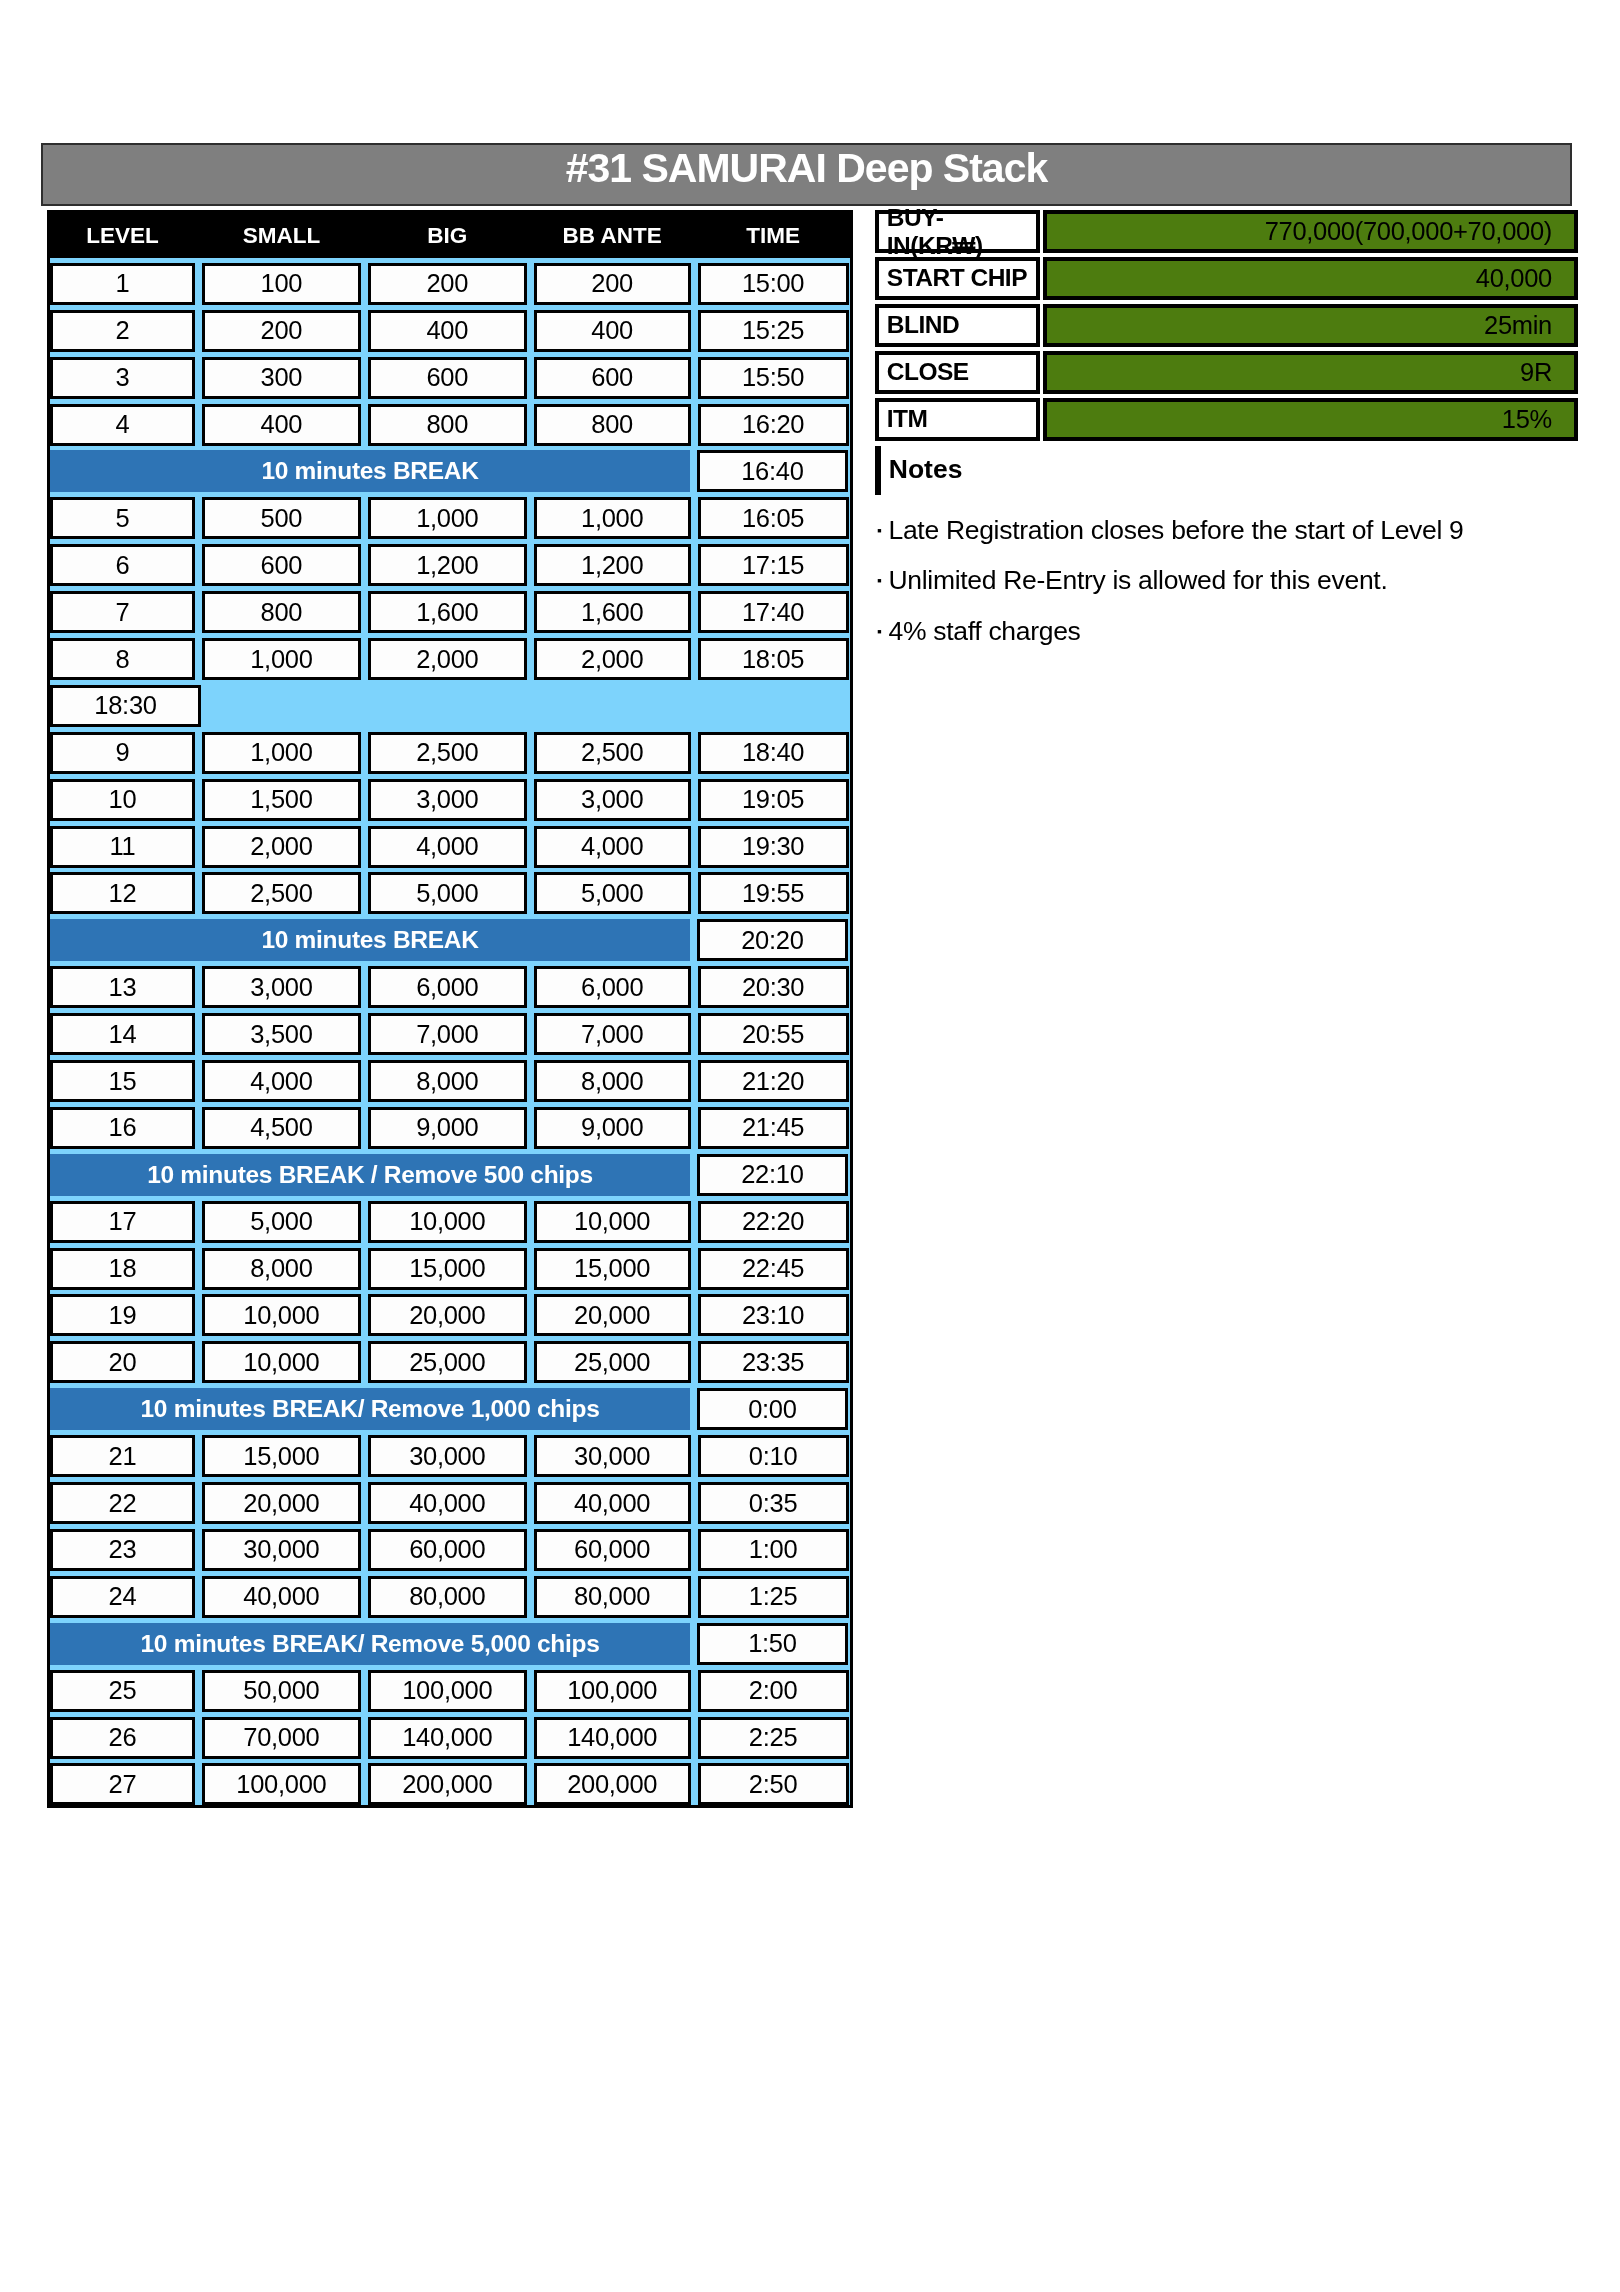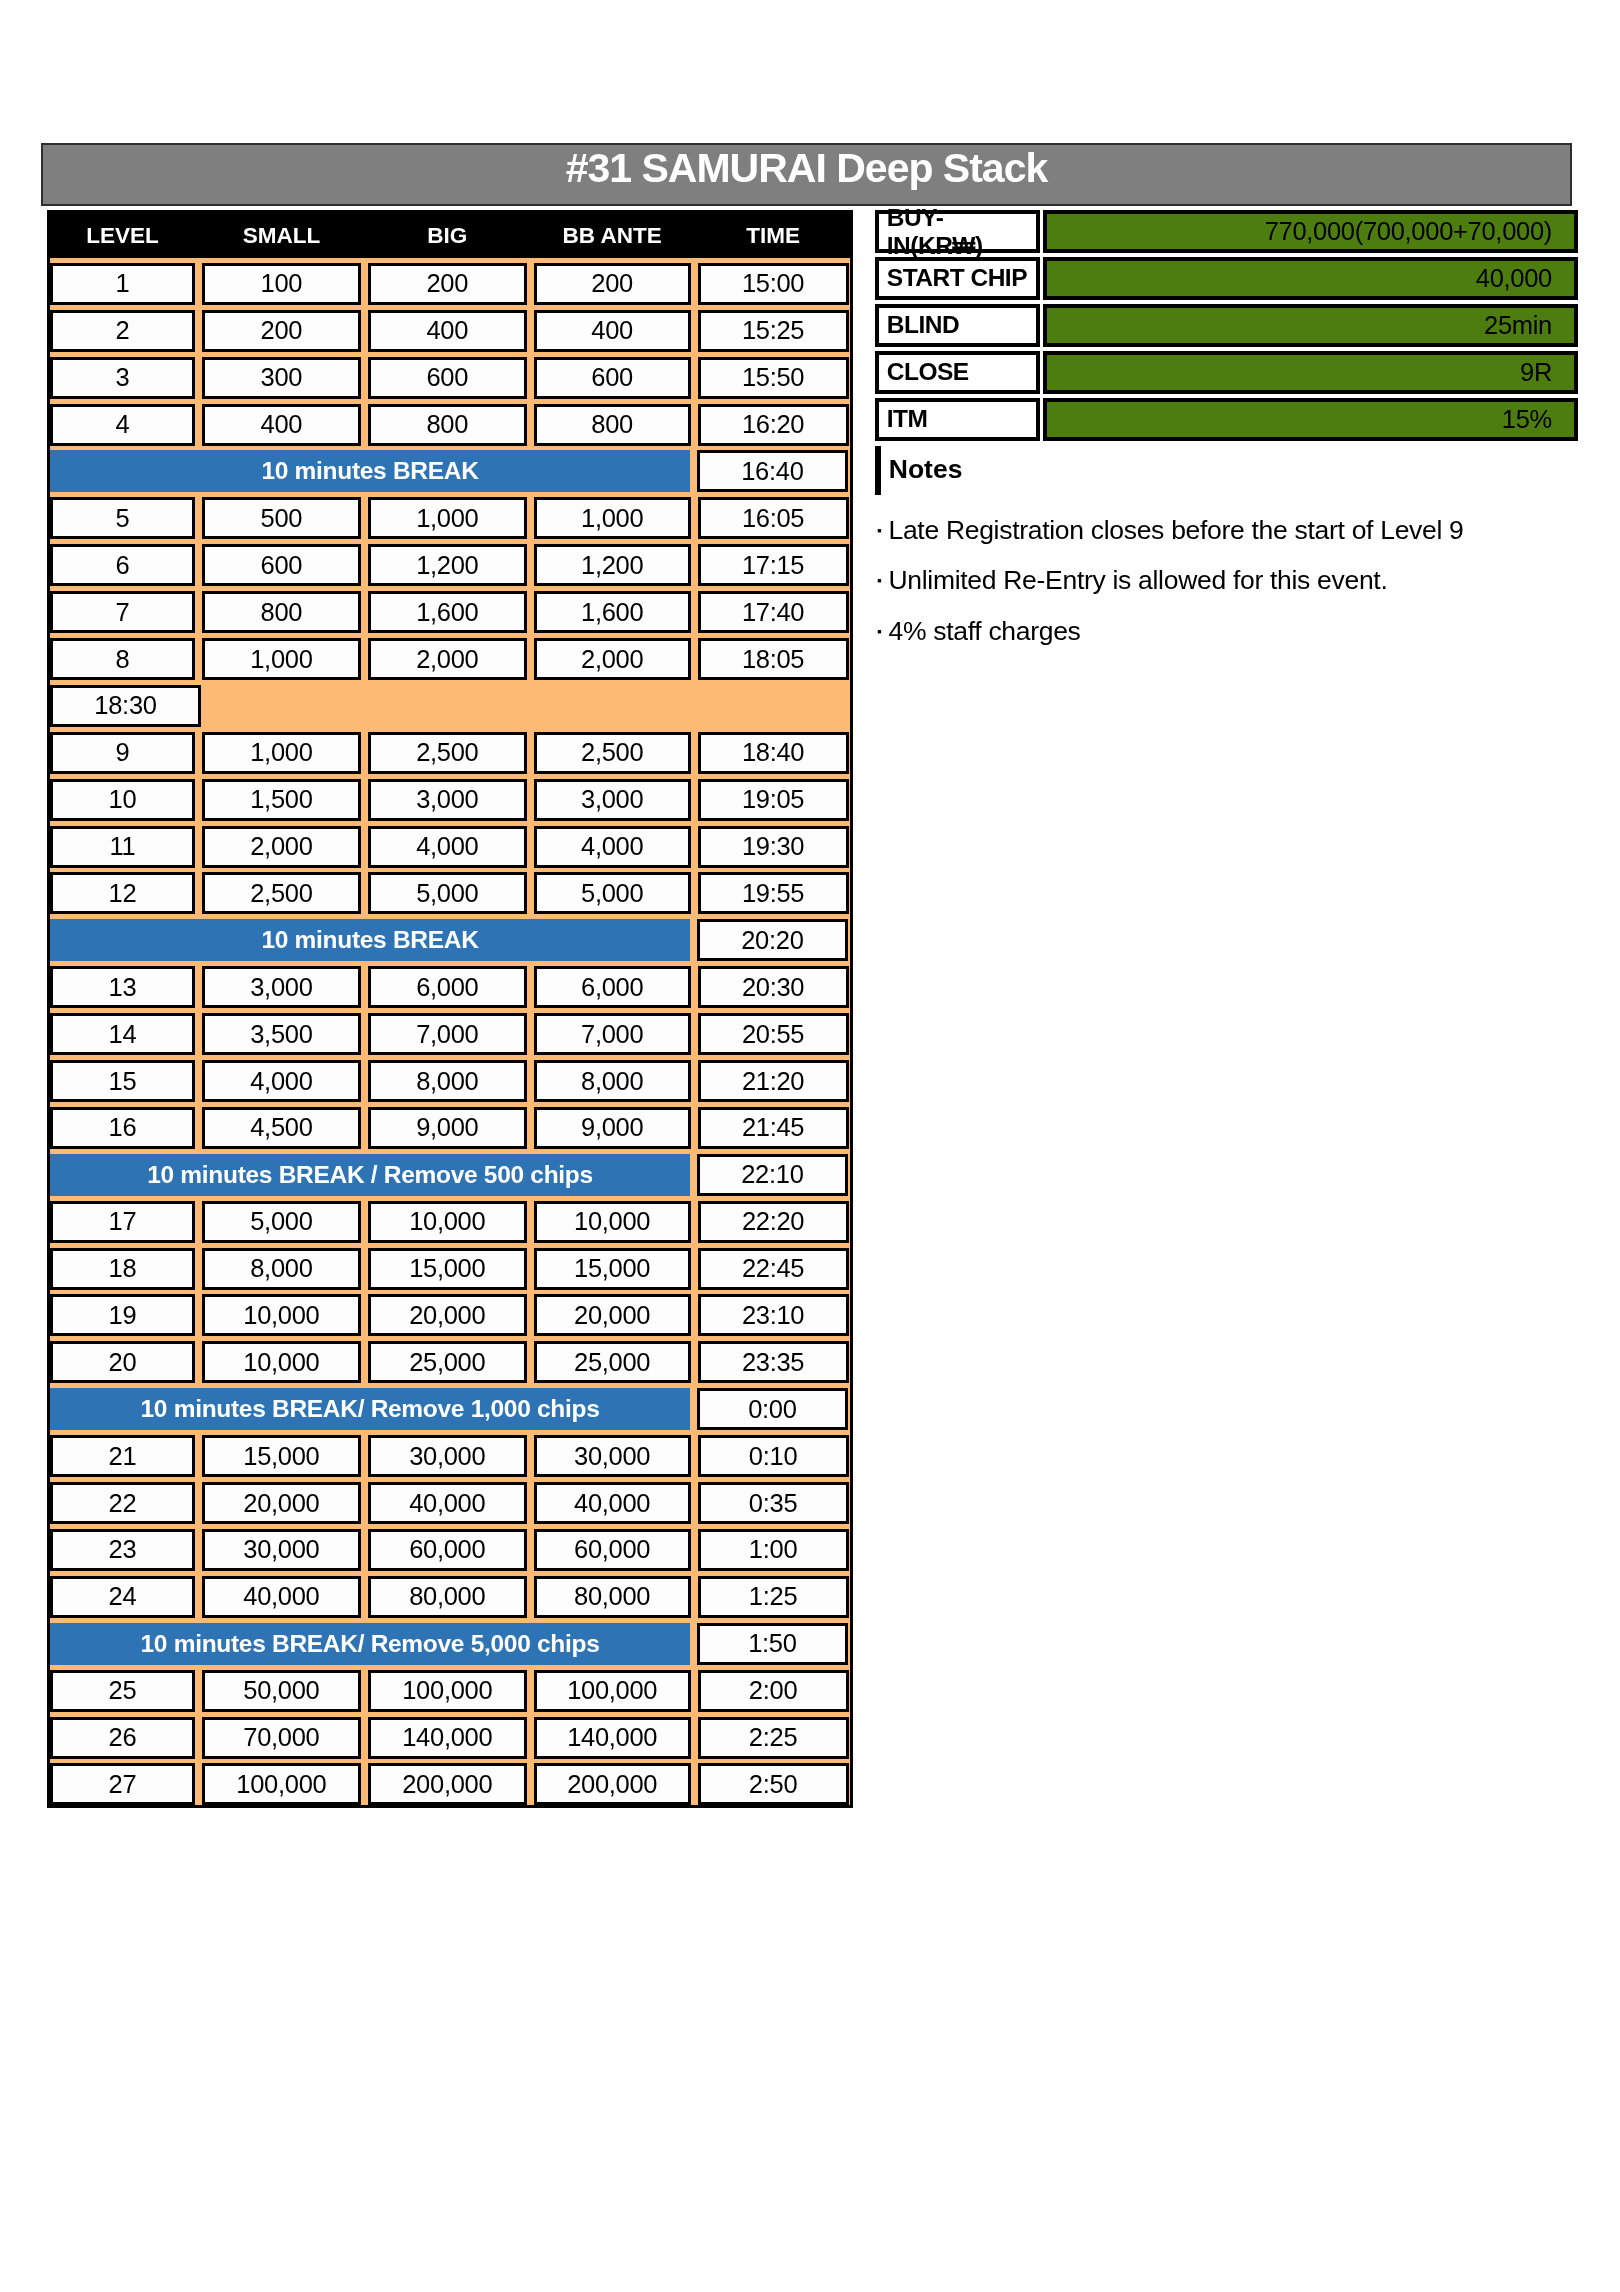--- a/index.html
+++ b/index.html
@@ -17,21 +17,21 @@
   .title-bar{
     position:absolute; left:41px; top:143px; width:1531px; height:63px;
     background:var(--gray); border:2px solid #2e2e2e;
     display:flex; align-items:flex-start; justify-content:center;
   }
   .title-bar span{color:#fff; font-size:41px; font-weight:700; letter-spacing:-1px;}
 
   
   .table-frame{
     position:absolute; left:47px; top:210px; width:806px;
-    border:3.9px solid var(--ink); background:#fdba74;
+    border:3.9px solid var(--ink); background:#7dd3fc;
   }
   .thead{display:flex; gap:6.9px; height:45px; background:var(--ink); color:#fff;
     align-items:center; font-weight:700; font-size:22.5px;}
   .thead .th{text-align:center;}
   .c-level{width:145px; flex:none;}
   .c-small{width:159px; flex:none;}
   .c-big{width:159px; flex:none;}
   .c-ante{width:157px; flex:none;}
   .c-time{width:151px; flex:none;}
   .trow{display:flex; gap:6.9px; margin-top:4.9px;}

